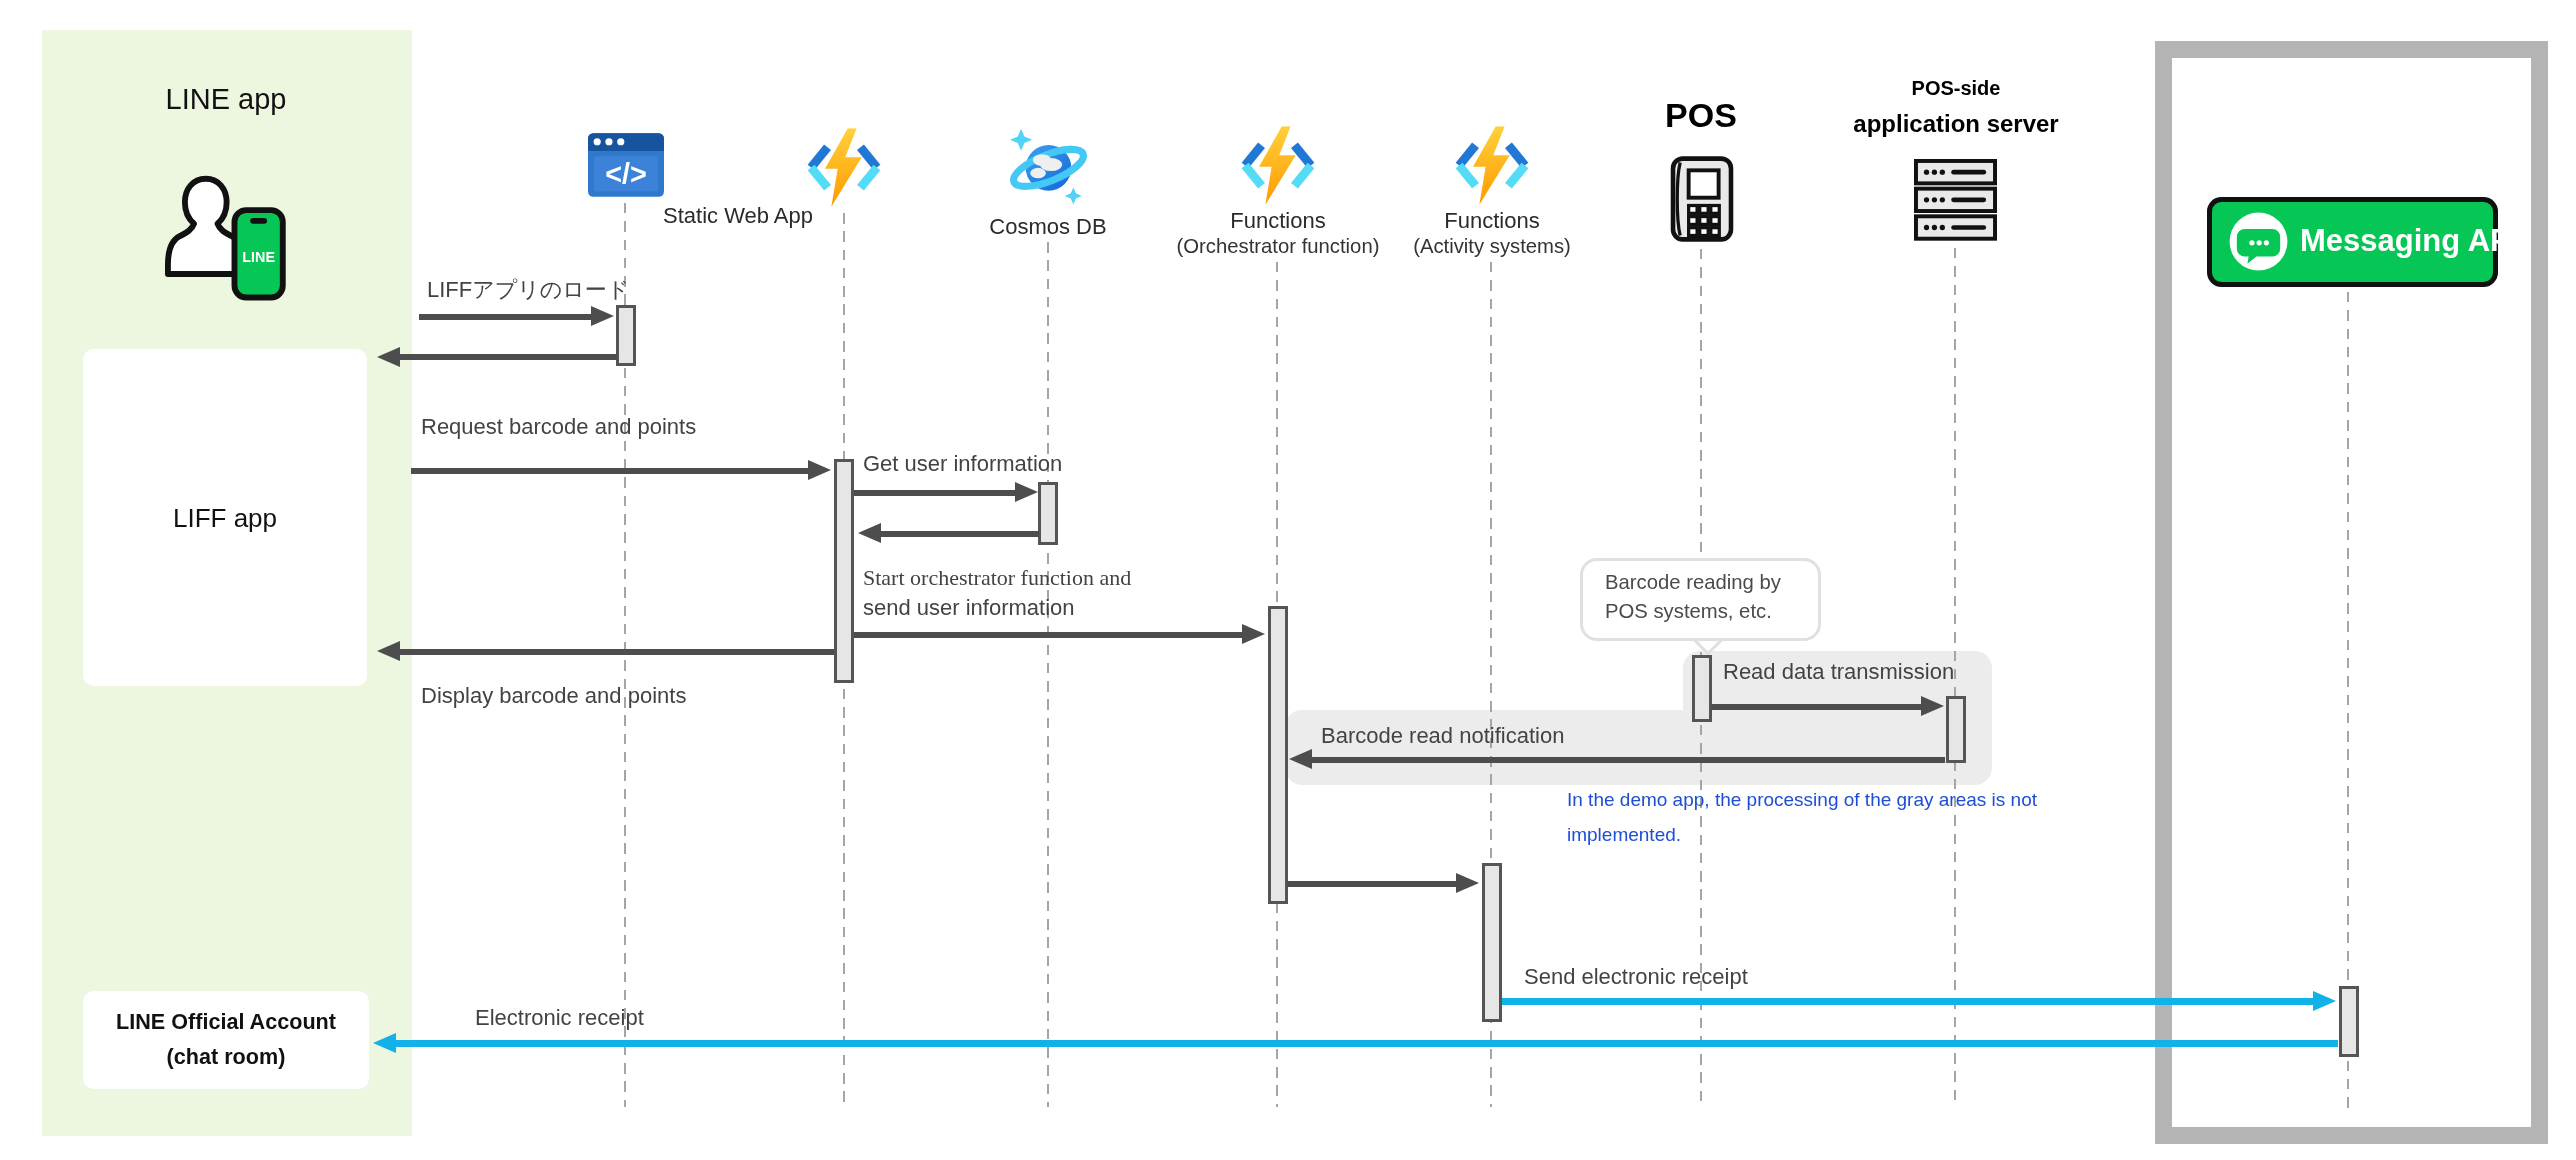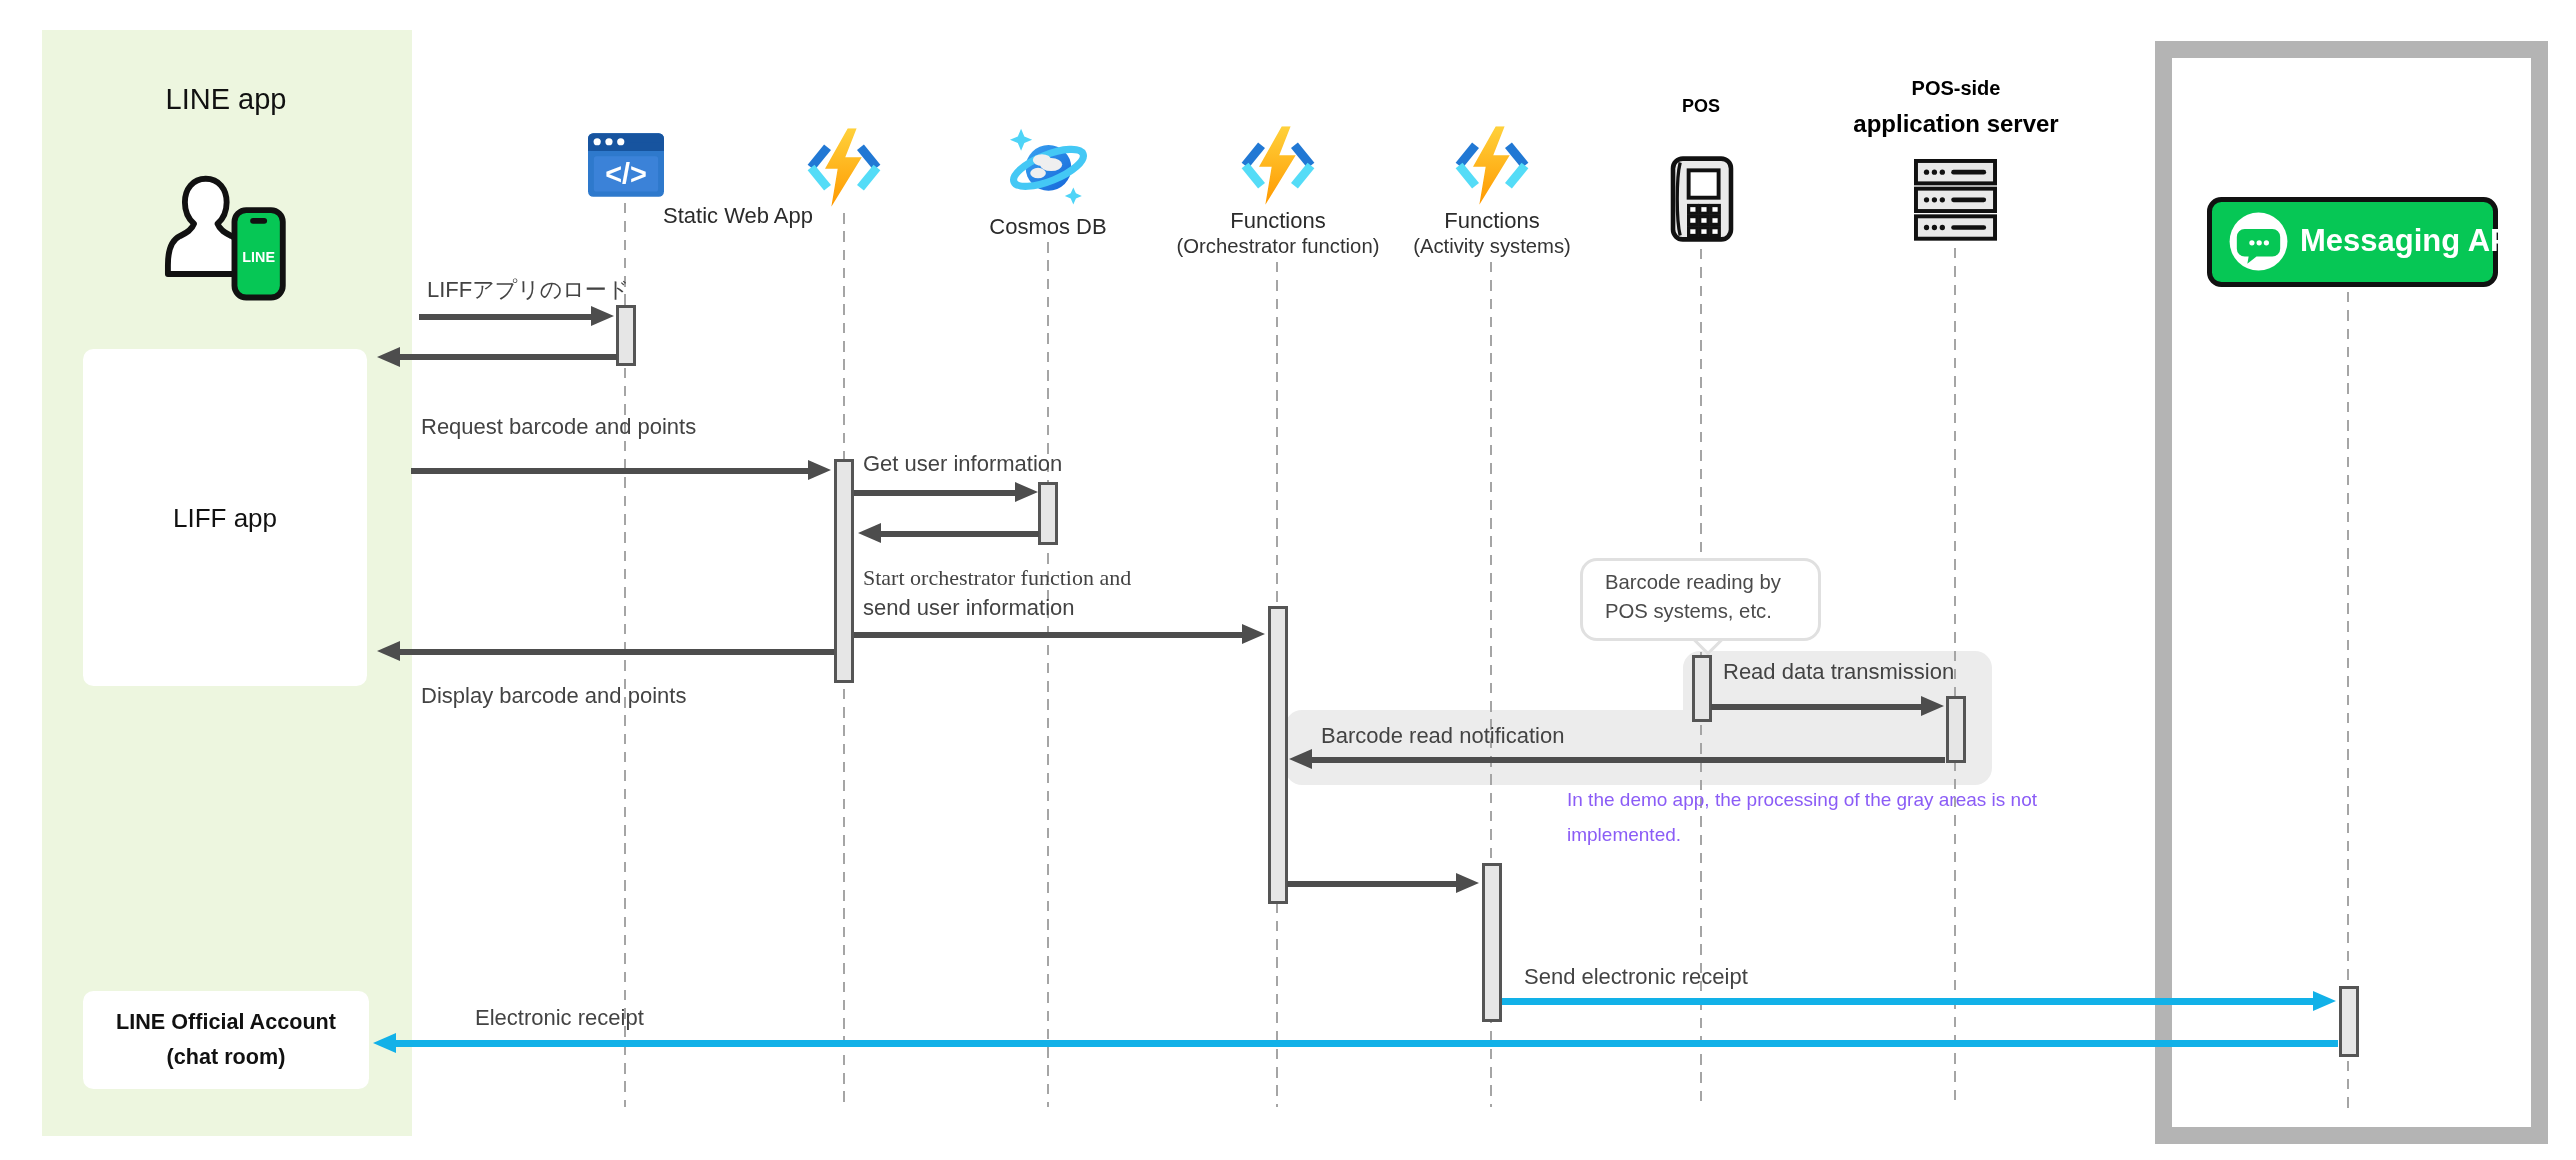--- a/index.html
+++ b/index.html
@@ -22,21 +22,21 @@
   .msg-label{position:absolute;font-size:22px;color:#434343;white-space:nowrap;}
   .part-label{position:absolute;font-size:22px;color:#2b2b2b;font-weight:500;
               white-space:nowrap;transform:translateX(-50%);}
   .part-sublabel{position:absolute;font-size:20.3px;color:#333;white-space:nowrap;transform:translateX(-50%);}
   .bold-label{position:absolute;font-weight:700;color:#000;white-space:nowrap;transform:translateX(-50%);}
   .gray-region{position:absolute;background:#ececec;border-radius:17px;}
   .note-bubble{position:absolute;background:#fff;border:3.3px solid #e0e0e0;border-radius:17px;}
   .note-tail{position:absolute;width:29px;height:29px;background:#fff;transform:rotate(45deg);
              border-right:3.3px solid #e0e0e0;border-bottom:3.3px solid #e0e0e0;}
   .note-text{position:absolute;font-size:20.3px;color:#4a4a4a;white-space:nowrap;}
-  .gray-caption{position:absolute;font-size:19px;color:#8b5cf6;white-space:nowrap;}
+  .gray-caption{position:absolute;font-size:19px;color:#1d4ed8;white-space:nowrap;}
   .frame{position:absolute;border:17px solid #b4b4b4;box-sizing:border-box;}
   .messaging-btn{position:absolute;background:#06C755;border:5.2px solid #111;border-radius:14.4px;box-sizing:border-box;}
 </style>
 </head>
 <body>
 
 <div class="canvas">
 
   <svg width="0" height="0" style="position:absolute" aria-hidden="true">
     <defs>
@@ -122,21 +122,21 @@
     </svg>
   <div class="part-label" style="left:1278px;top:208px;">Functions</div>
   <div class="part-sublabel" style="left:1278px;top:235px;">(Orchestrator function)</div>
 
   <svg class="abs" style="left:1454px;top:126px;" width="76" height="79" viewBox="0 0 116 120">
       <use href="#func-bolt"></use>
     </svg>
   <div class="part-label" style="left:1492px;top:208px;">Functions</div>
   <div class="part-sublabel" style="left:1492px;top:235px;">(Activity systems)</div>
 
-  <div class="bold-label" style="left:1701px;top:96px;font-size:18px;">POS</div>
+  <div class="bold-label" style="left:1701px;top:96px;font-size:34px;">POS</div>
   <svg class="abs" style="left:1670px;top:156px;" width="64" height="86" viewBox="0 0 97 132">
     <rect x="4" y="4" width="89" height="124" rx="15" fill="#e9e9e9" stroke="#111" stroke-width="7"></rect>
     <path d="M15,10 C9,34 9,98 15,122" fill="none" stroke="#111" stroke-width="5"></path>
     <rect x="28" y="22" width="46" height="42" fill="#fff" stroke="#111" stroke-width="6"></rect>
     <g fill="#fff" stroke="#111" stroke-width="5">
       <rect x="28" y="76" width="13" height="12"></rect>
         <rect x="45" y="76" width="13" height="12"></rect>
         <rect x="62" y="76" width="13" height="12"></rect>
       <rect x="28" y="93" width="13" height="12"></rect>
         <rect x="45" y="93" width="13" height="12"></rect>

